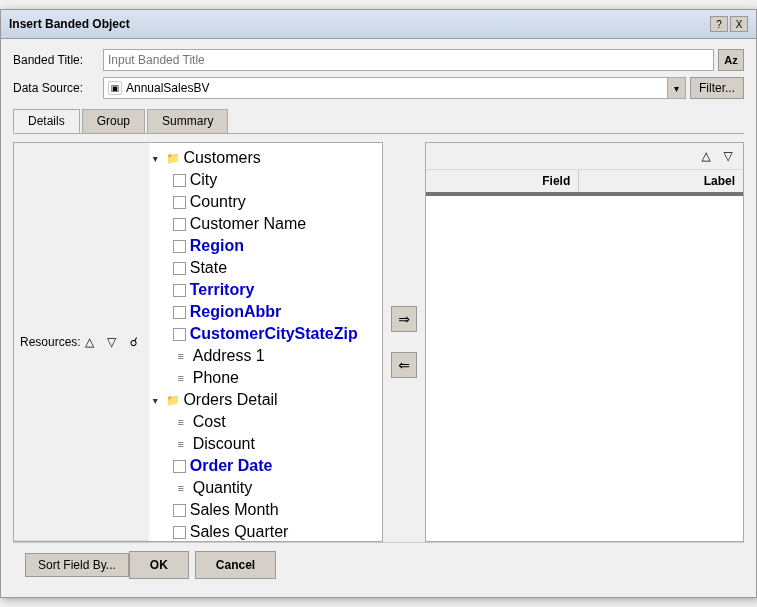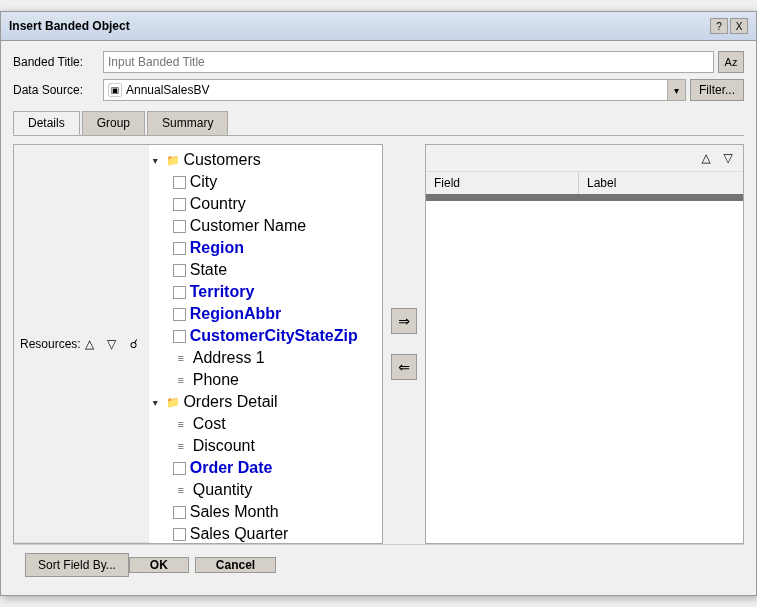--- a/index.html
+++ b/index.html
@@ -124,21 +124,21 @@
       font-size: 12px;
     }
     .az-btn {
       margin-left: 4px;
       height: 22px;
       width: 26px;
       background: #d4d0c8;
       border: 1px solid #999;
       cursor: pointer;
       font-size: 11px;
-      font-weight: normal;
+      font-weight: bold;
       display: flex;
       align-items: center;
       justify-content: center;
     }
     
     .tabs {
       display: flex;
       border-bottom: 1px solid #aaa;
       margin-bottom: 8px;
     }
@@ -292,25 +292,25 @@
     .right-table {
       flex: 1;
       overflow-y: auto;
     }
     .right-table table {
       width: 100%;
       border-collapse: collapse;
     }
     .right-table th {
       background: #f0f0f0;
-      border-bottom: 7px solid #737373;
+      border-bottom: 4px solid #737373;
       padding: 4px 8px;
-      text-align: left;
-      font-size: 12px;
-      font-weight: normal;
+      text-align: right;
+      font-size: 12px;
+      font-weight: bold;
     }
     .right-table th:first-child {
       border-right: 1px solid #ccc;
     }
 
     
     .bottom-bar {
       display: flex;
       justify-content: flex-start;
       align-items: center;
@@ -323,21 +323,21 @@
       background: #d4d0c8;
       border: 1px solid #999;
       cursor: pointer;
       font-size: 12px;
     }
     .ok-cancel-group {
       display: flex;
       gap: 6px;
     }
     .ok-btn, .cancel-btn {
-      height: 16px;
+      height: 28px;
       padding: 0 20px;
       background: #d4d0c8;
       border: 1px solid #999;
       cursor: pointer;
       font-size: 12px;
       font-weight: bold;
     }
   </style>
 </head>
 <body>

